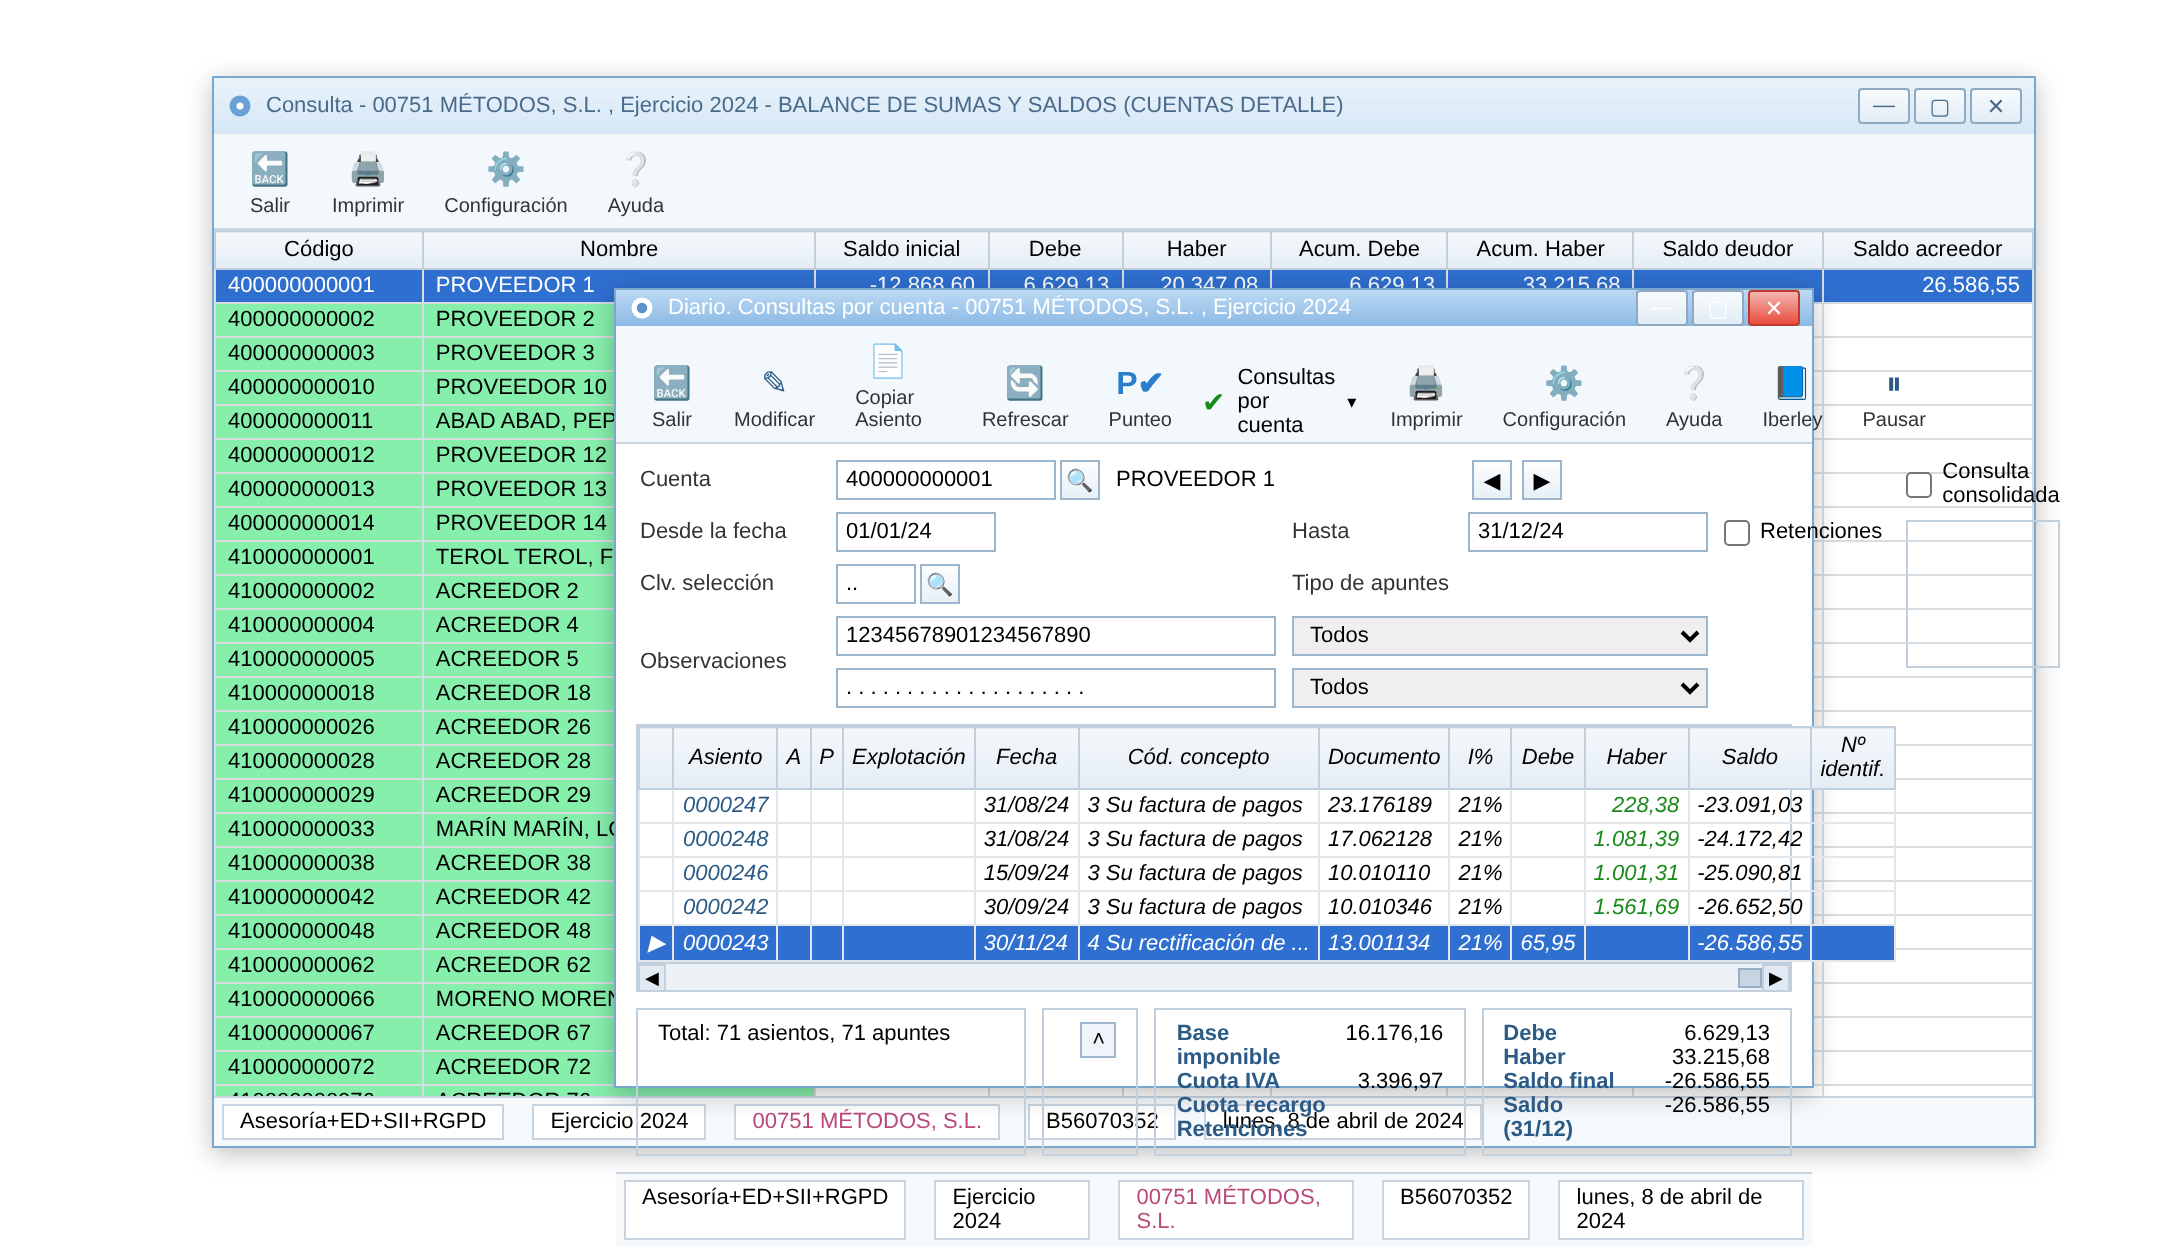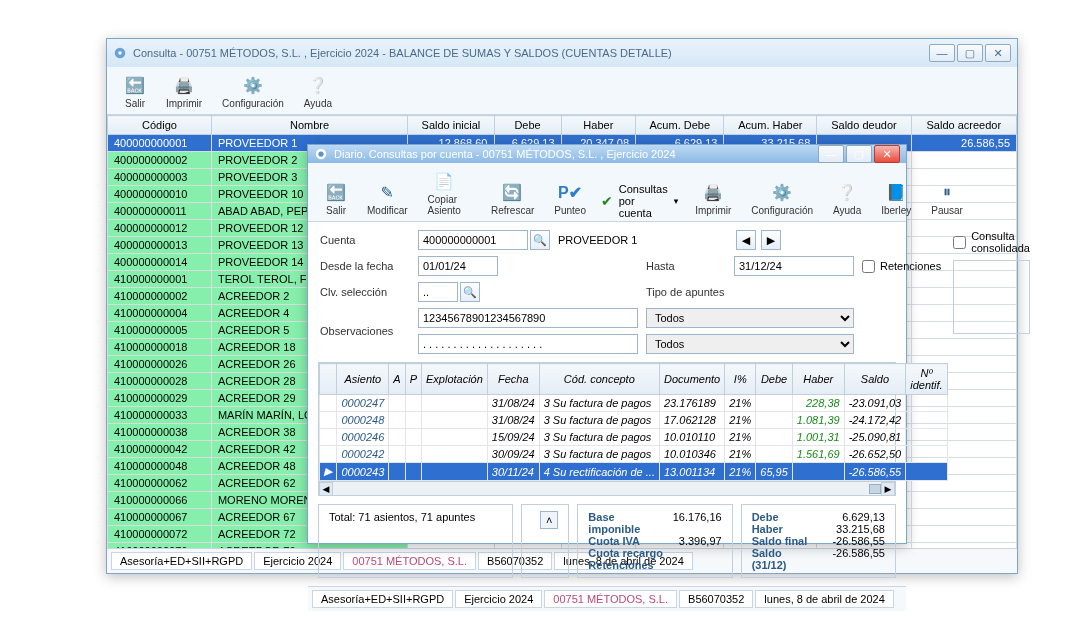--- a/index.html
+++ b/index.html
@@ -19,21 +19,21 @@
 
   
   .grid1 { flex:1; overflow:auto; }
   .grid1 table { width: 100%; border-collapse: collapse; }
   .grid1 th { background: linear-gradient(#f4f8fb,#e4edf5); border: 1px solid #c2d0de; padding: 3px 6px; font-weight: normal; text-align: center; }
   .grid1 td { border: 1px solid #d8dde2; padding: 2px 6px; white-space: nowrap; }
   .grid1 tr td:nth-child(1), .grid1 tr td:nth-child(2){ background:#86efac; }
   .grid1 tr.sel td { background:#2f6fcf !important; color:#fff; }
   .grid1 td.num { text-align:right; }
 
-  .statusbar { display:flex; gap:2px; border-top:1px solid #c9d6e2; background:#f6f9fc; padding:3px 4px; }
+  .statusbar { display:flex; gap:14px; border-top:1px solid #c9d6e2; background:#f6f9fc; padding:3px 4px; }
   .statusbar .cell { border:1px solid #c9d6e2; padding:2px 8px; background:#fff; }
   .statusbar .cell.strong { color:#b94a7a; font-weight:normal; }
 
   
   .win2 { width: 660px; }
   .form { padding:8px 12px; display:grid; grid-template-columns: 90px 220px 80px 120px 1fr; column-gap:8px; row-gap:6px; align-items:center; }
   .form label { color:#333; }
   .form input[type=text]{ border:1px solid #9db6cd; padding:2px 4px; width:100%; height:20px;}
   .form select{ border:1px solid #9db6cd; padding:1px 4px; width:100%; height:20px;}
   .minbtn{ width:20px; height:20px; border:1px solid #9db6cd; background:linear-gradient(#fdfefe,#e7eff7); display:inline-flex; align-items:center; justify-content:center; cursor:pointer; margin-left:2px;}

